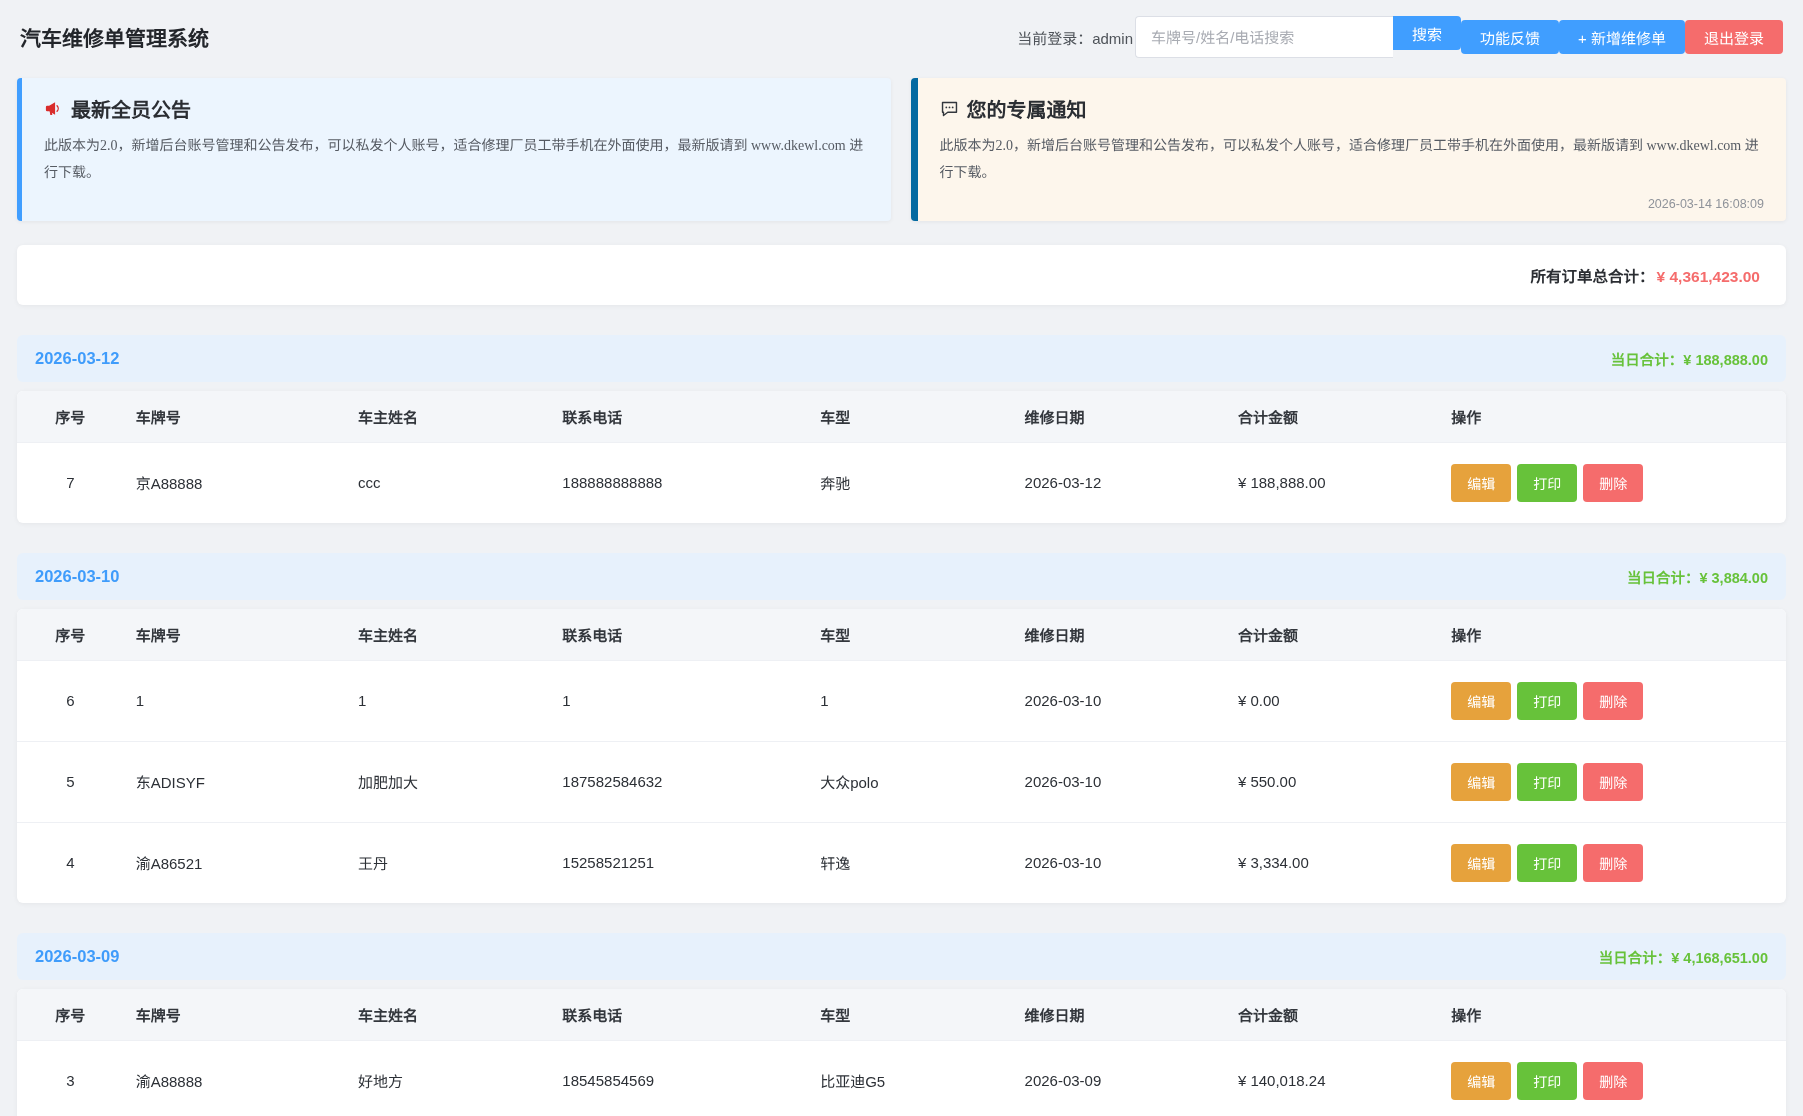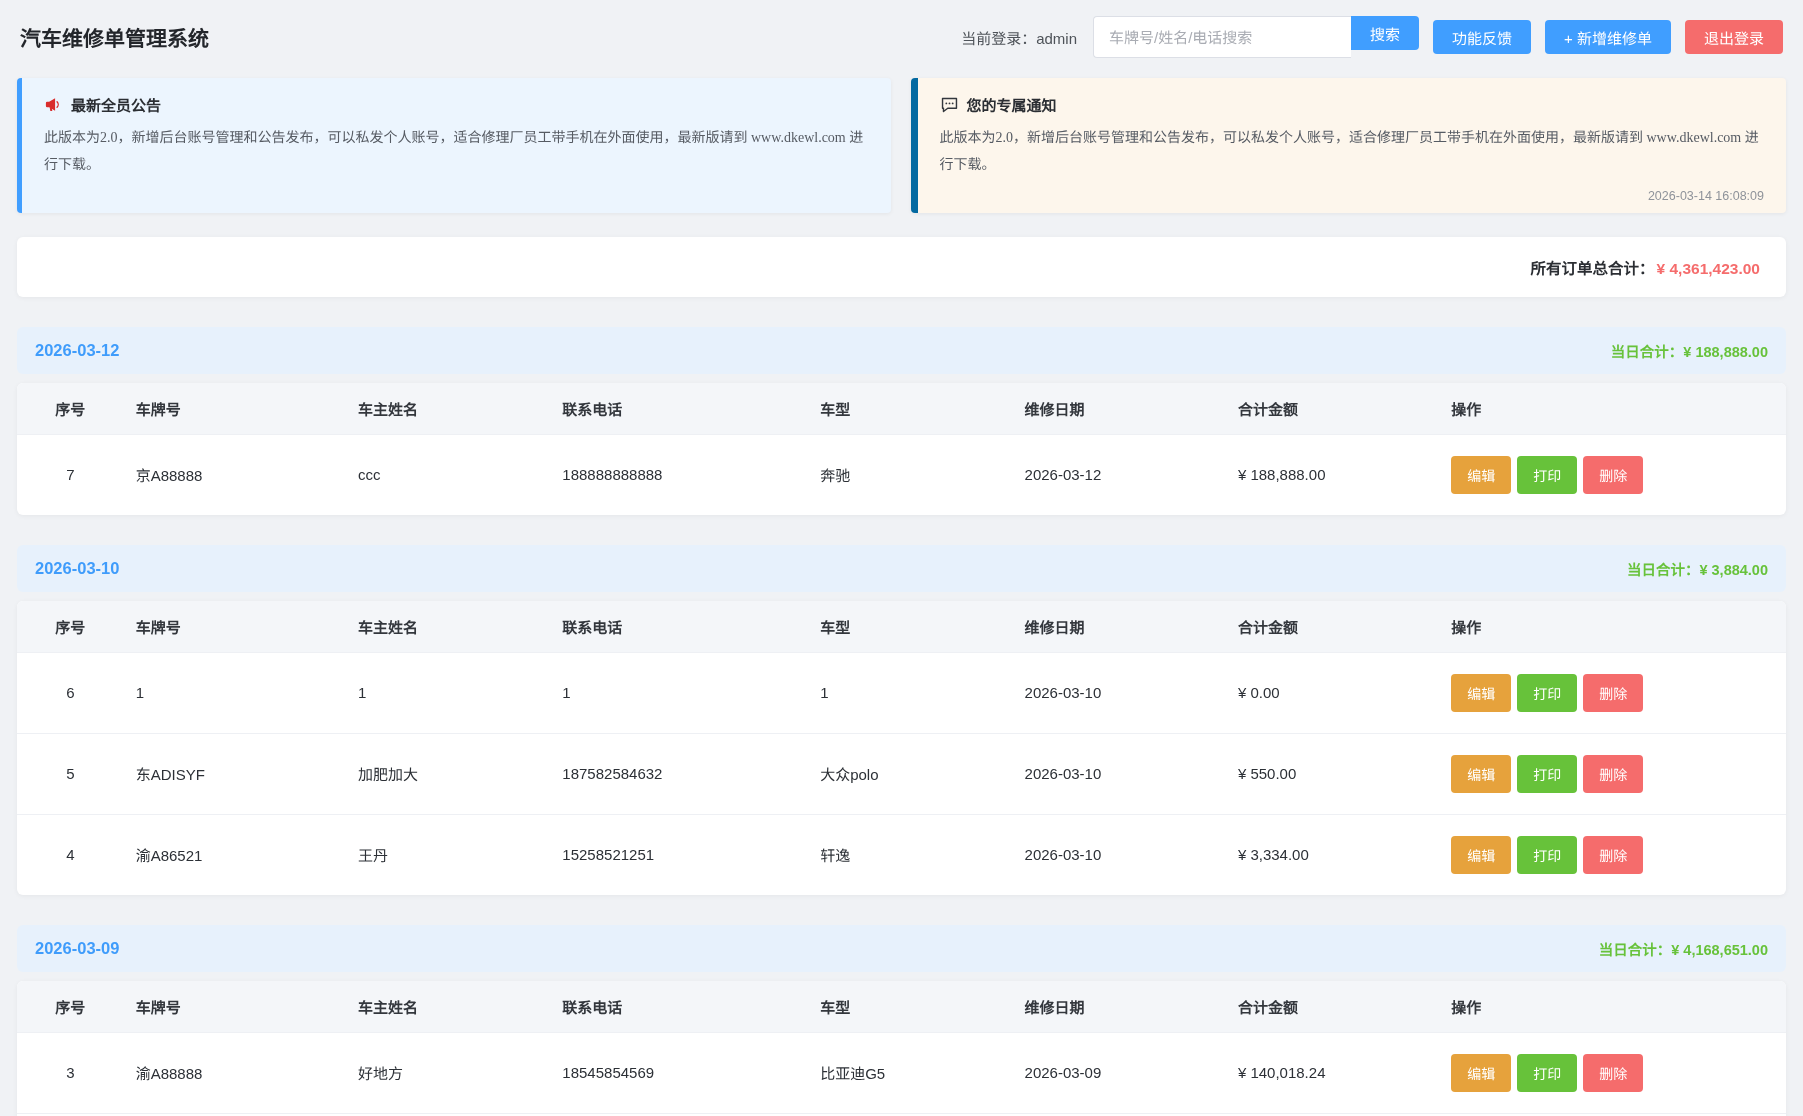--- a/index.html
+++ b/index.html
@@ -7,21 +7,21 @@
   body {
     background:#f0f2f5;
     font-family:"Liberation Sans","DejaVu Sans",sans-serif;
     color:#303133;
     font-size:14px;
     min-height:1116px;
   }
   
   .header { display:flex; align-items:center; justify-content:space-between; padding:16px 20px 12px; }
   .header-title { font-size:21px; font-weight:bold; color:#23262b; }
-  .header-right { display:flex; align-items:center; gap:14px; }
+  .header-right { display:flex; align-items:center; gap:0; }
   .login-text { font-size:15px; color:#4e5359; margin-right:2px; }
   .search-group { display:flex; }
   .search-input {
     width:258px; height:42px; border:1px solid #dcdfe6; border-right:none;
     border-radius:4px 0 0 4px; padding:0 15px; font-size:15px; color:#606266;
     outline:none; background:#fff;
   }
   .search-input::placeholder { color:#a9acb3; }
   .btn {
     height:34px; padding:0 19px; border:none; border-radius:4px;
@@ -29,21 +29,21 @@
     font-family:inherit;
   }
   .btn-search { border-radius:0 4px 4px 0; background:#409eff; }
   .btn-blue { background:#409eff; }
   .btn-red { background:#f56c6c; }
   
   .notices { display:flex; gap:20px; margin:8px 17px 24px; }
   .notice { flex:1; border-radius:4px; padding:16px 22px 10px; box-shadow:0 1px 4px rgba(0,0,0,0.06); }
   .notice-blue { background:#ecf5fe; border-left:5px solid #409eff; }
   .notice-orange { background:#fdf6ec; border-left:7px solid #0369a1; }
-  .notice-title { display:flex; align-items:center; gap:8px; font-weight:bold; font-size:15px; color:#2b2e33; margin-bottom:9px; }
+  .notice-title { display:flex; align-items:center; gap:8px; font-weight:bold; font-size:20px; color:#2b2e33; margin-bottom:9px; }
   .notice-title svg { flex:0 0 auto; }
   .notice-body { font-size:14px; color:#565b63; line-height:1.95;font-family:Liberation Serif, serif; }
   .notice-time { text-align:right; font-size:12.5px; color:#8f939a; margin-top:10px; }
   
   .summary-card {
     background:#fff; border-radius:6px; margin:0 17px; padding:19px 26px;
     text-align:right; box-shadow:0 1px 5px rgba(0,0,0,0.05);
     font-size:15.5px; font-weight:bold; color:#2b2e33;
   }
   .summary-amount { color:#f56c6c; margin-left:2px; }

